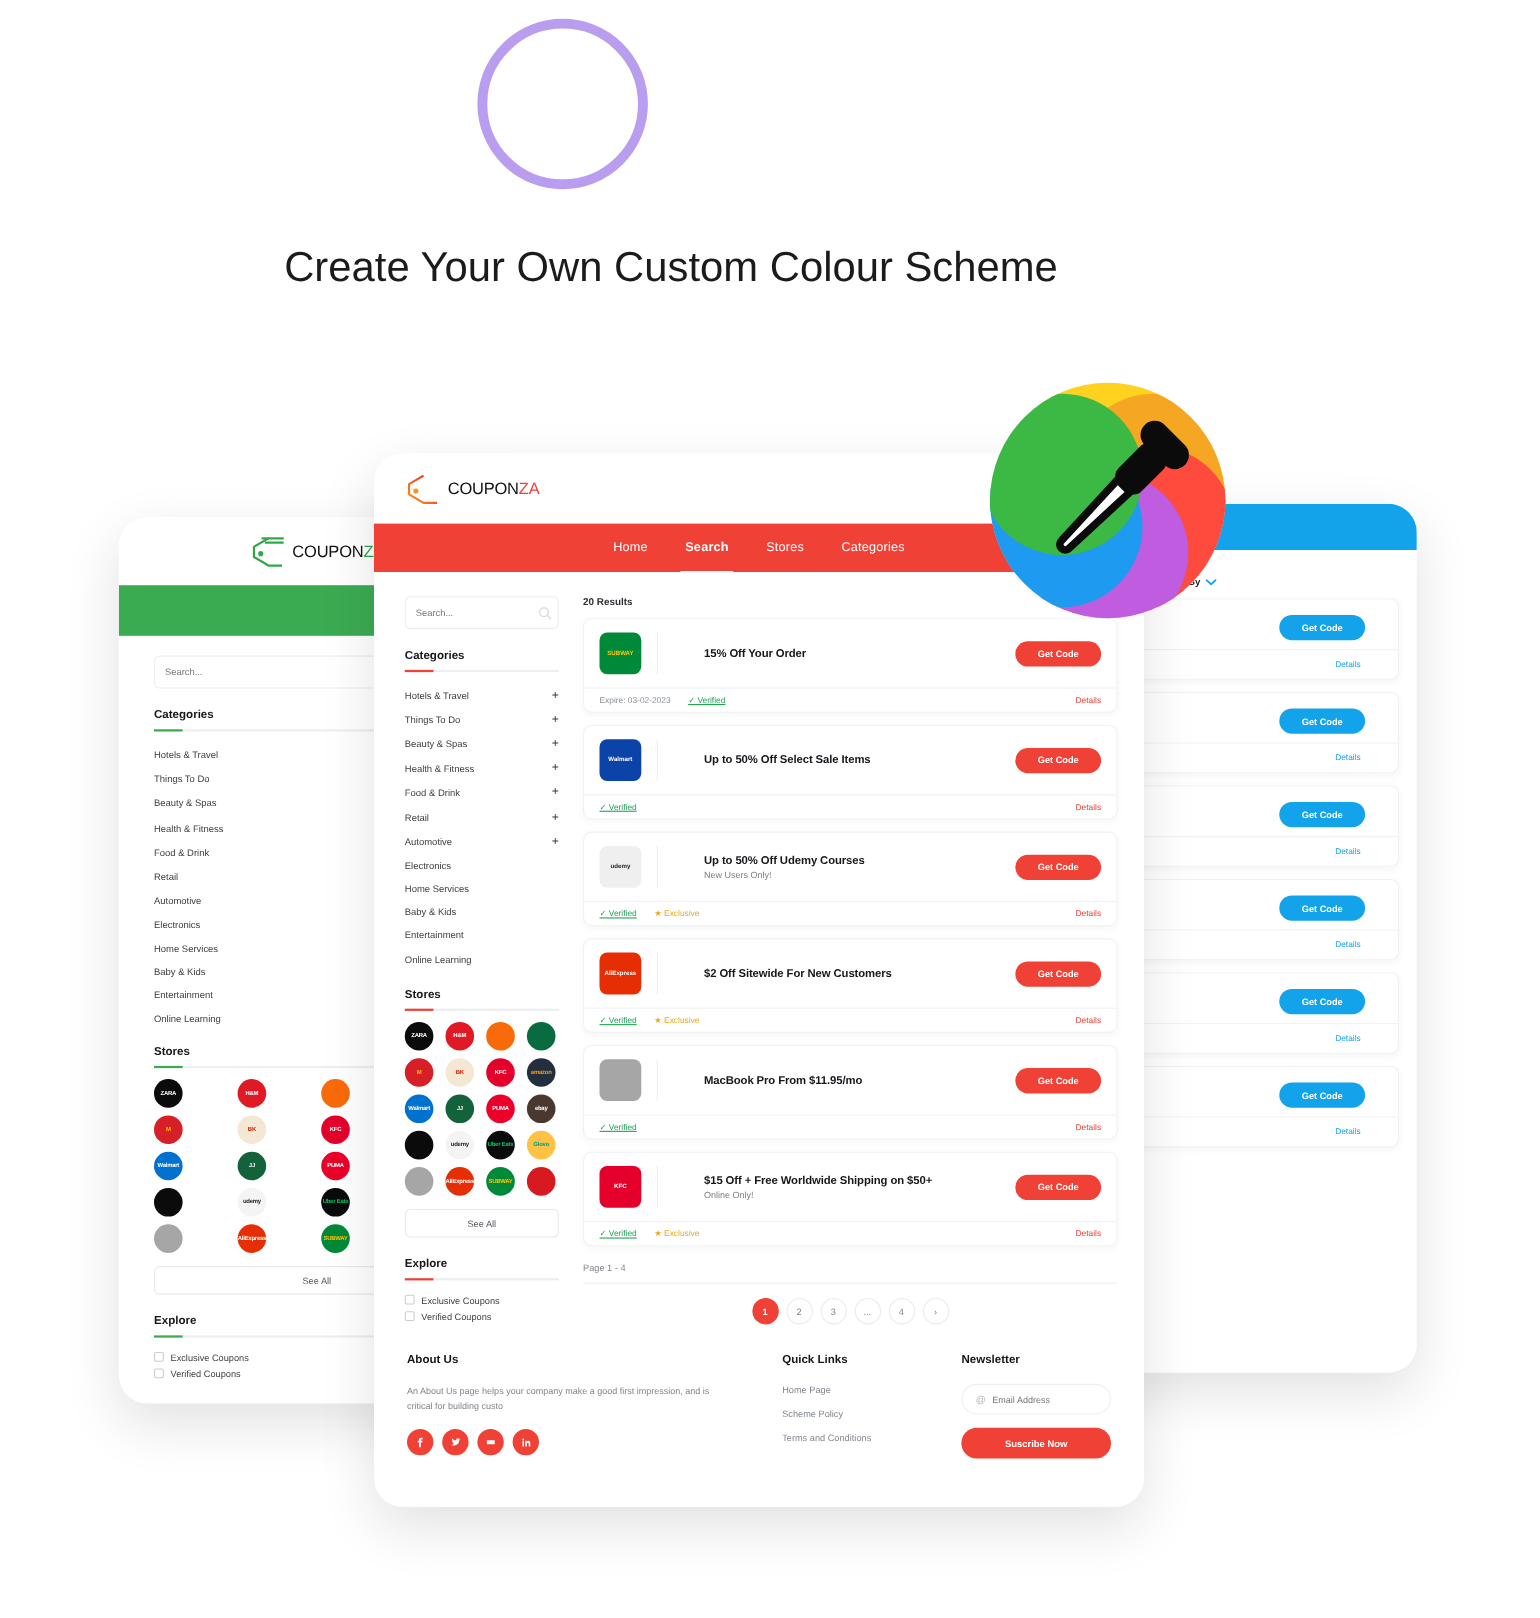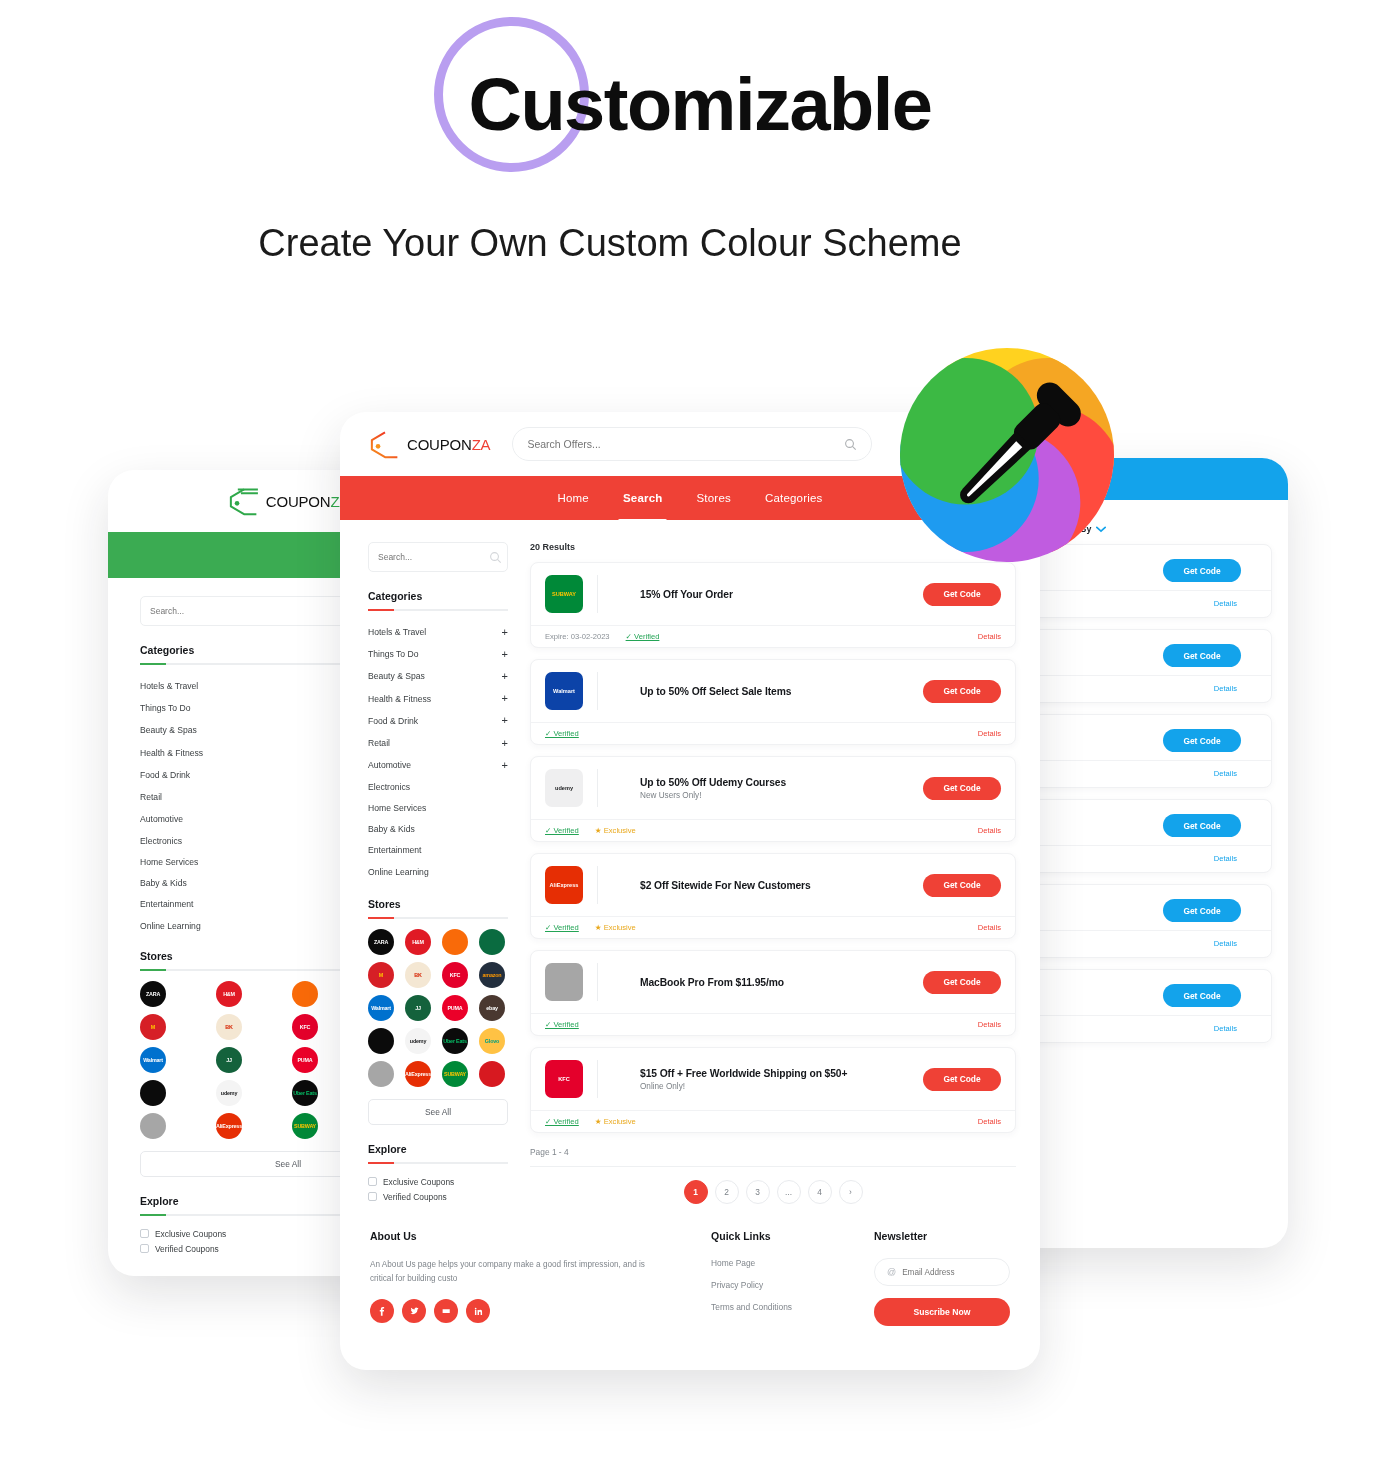--- a/index.html
+++ b/index.html
@@ -219,21 +219,20 @@
   
   .wheel-wrap { position:absolute; left:898px; top:346px; width:218px; height:218px; z-index: 20; }
 </style>
 </head>
 <body>
 
 <div class="stage">
 
   <div class="headline-wrap">
     <div class="hl-circle"></div>
-    <div class="hl-title">Customizable</div>
     <div class="hl-sub">Create Your Own Custom Colour Scheme</div>
   </div>
 
   <div class="card card-left">
     <div class="cl-head">
       <div class="logo">
         <svg class="logo-mark" viewBox="0 0 44 38">
           <path d="M14 4 L40 4" stroke="#2fa84a" stroke-width="2.6" fill="none"></path>
           <path d="M18 9 L40 9" stroke="#2fa84a" stroke-width="2.6" fill="none"></path>
           <path d="M22 4 L5 14 L5 26 L22 36 L38 36" stroke="#2fa84a" stroke-width="2.6" fill="none" stroke-linejoin="round"></path>
@@ -437,27 +436,20 @@
             </defs>
           <path d="M14 4 L40 4" stroke="url(#lg1)" stroke-width="2.6" fill="none"></path>
           <path d="M18 9 L40 9" stroke="url(#lg1)" stroke-width="2.6" fill="none"></path>
           <path d="M22 4 L5 14 L5 26 L22 36 L38 36" stroke="url(#lg1)" stroke-width="2.6" fill="none" stroke-linejoin="round"></path>
           <circle cx="13" cy="22" r="3" fill="#f7941e"></circle>
         </svg>
         <div class="logo-txt">
           <span class="a">COUPON</span><span class="b">ZA</span>
         </div>
       </div>
-      <div class="hdr-search">
-        <input placeholder="Search Offers..." style="">
-        <svg class="ico-search" viewBox="0 0 20 20">
-            <circle cx="8.5" cy="8.5" r="6" fill="none" stroke="#6b7075" stroke-width="1.7"></circle>
-            <line x1="13" y1="13" x2="18" y2="18" stroke="#6b7075" stroke-width="1.7"></line>
-          </svg>
-      </div>
     </div>
 
     <div class="cm-nav" id="main-nav">
         <a href="#">Home</a>
         <a href="#" class="active">Search</a>
         <a href="#">Stores</a>
         <a href="#">Categories</a>
       </div>
 
     <div class="cm-body">
@@ -741,21 +733,21 @@
               <svg viewBox="0 0 17 17">
                 <path d="M3 6h2.2v8H3V6zm1.1-3.3a1.3 1.3 0 1 1 0 2.6 1.3 1.3 0 0 1 0-2.6zM7 6h2.1v1.1h.1c.3-.6 1-1.2 2.1-1.2 2.2 0 2.7 1.4 2.7 3.3V14h-2.2v-3.4c0-.8 0-1.9-1.2-1.9s-1.4.9-1.4 1.8V14H7V6z"></path>
               </svg>
             </div>
           </div>
       </div>
       <div class="f-col-links">
         <div class="f-h">Quick Links</div>
         <div id="quicklinks">
             <a class="f-link" href="#">Home Page</a>
-            <a class="f-link" href="#">Privacy Policy</a>
+            <a class="f-link" href="#">Scheme Policy</a>
             <a class="f-link" href="#">Terms and Conditions</a>
           </div>
       </div>
       <div class="f-col-news">
         <div class="f-h">Newsletter</div>
         <div class="news-input">
           <span style="font-size:9px;color:#b0b5bb">@</span>
           <input placeholder="Email Address" style="">
         </div>
         <button class="btn-sub">Suscribe Now</button>

